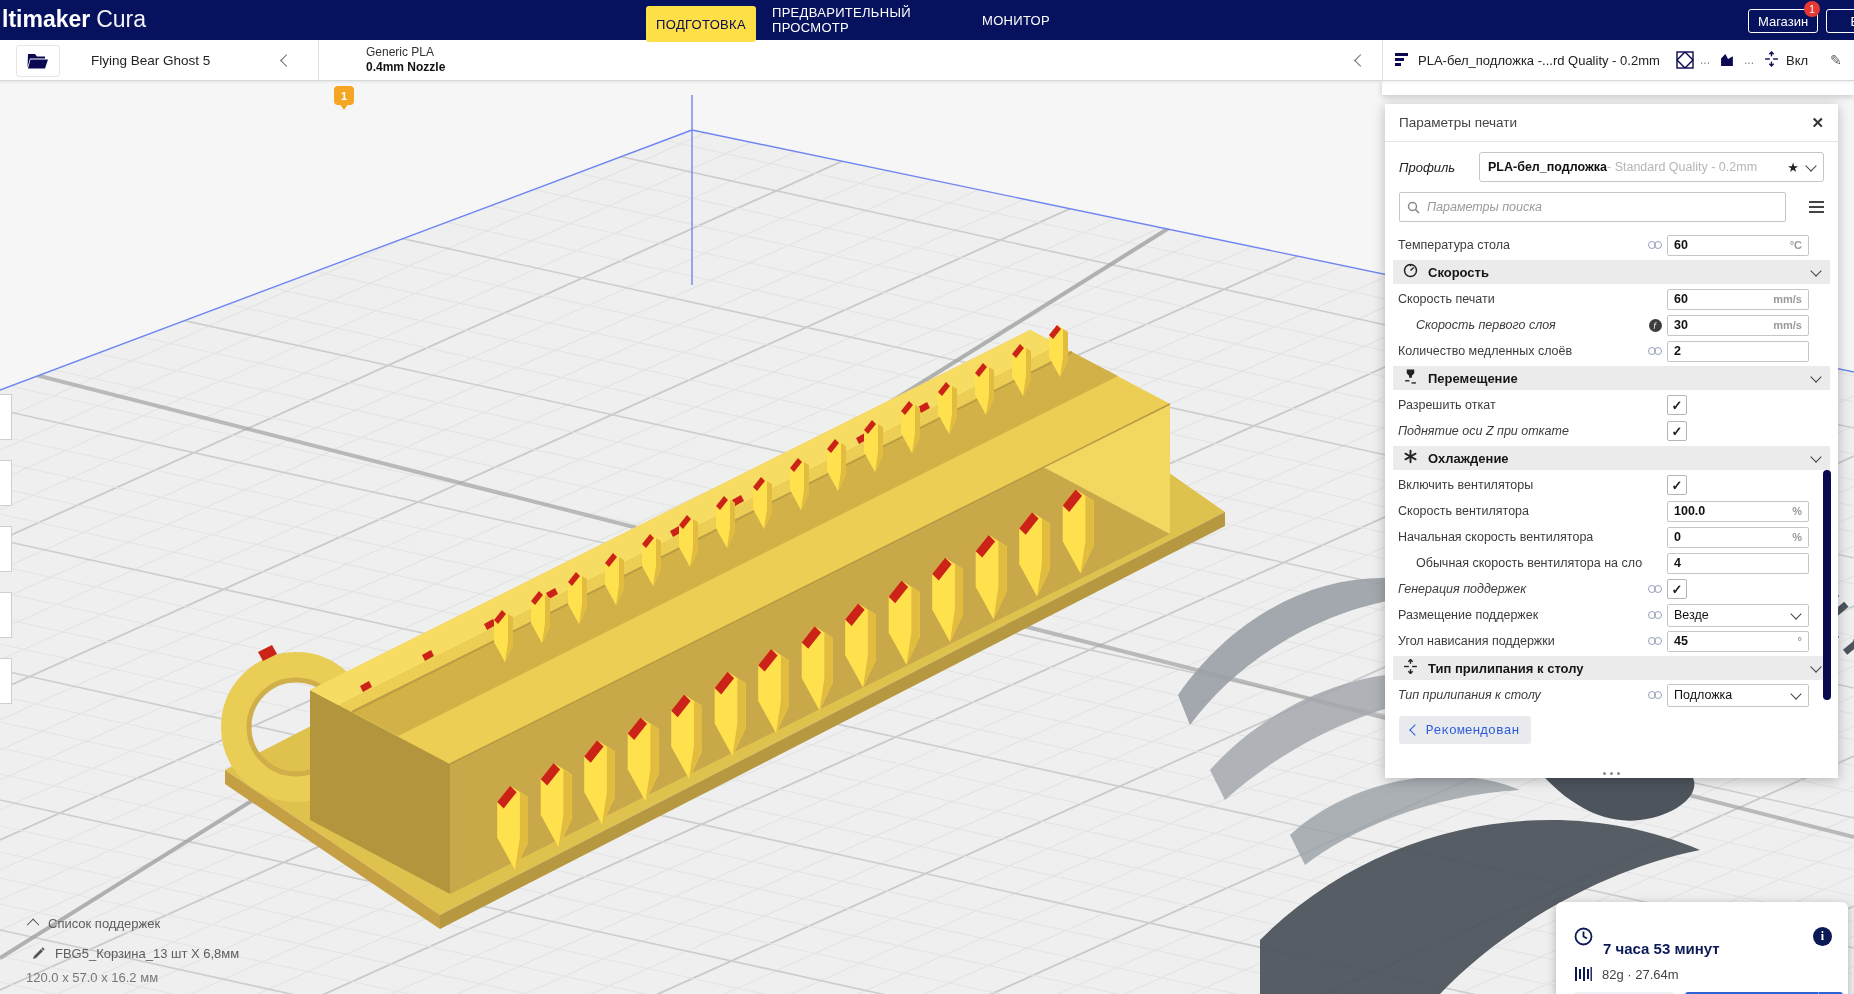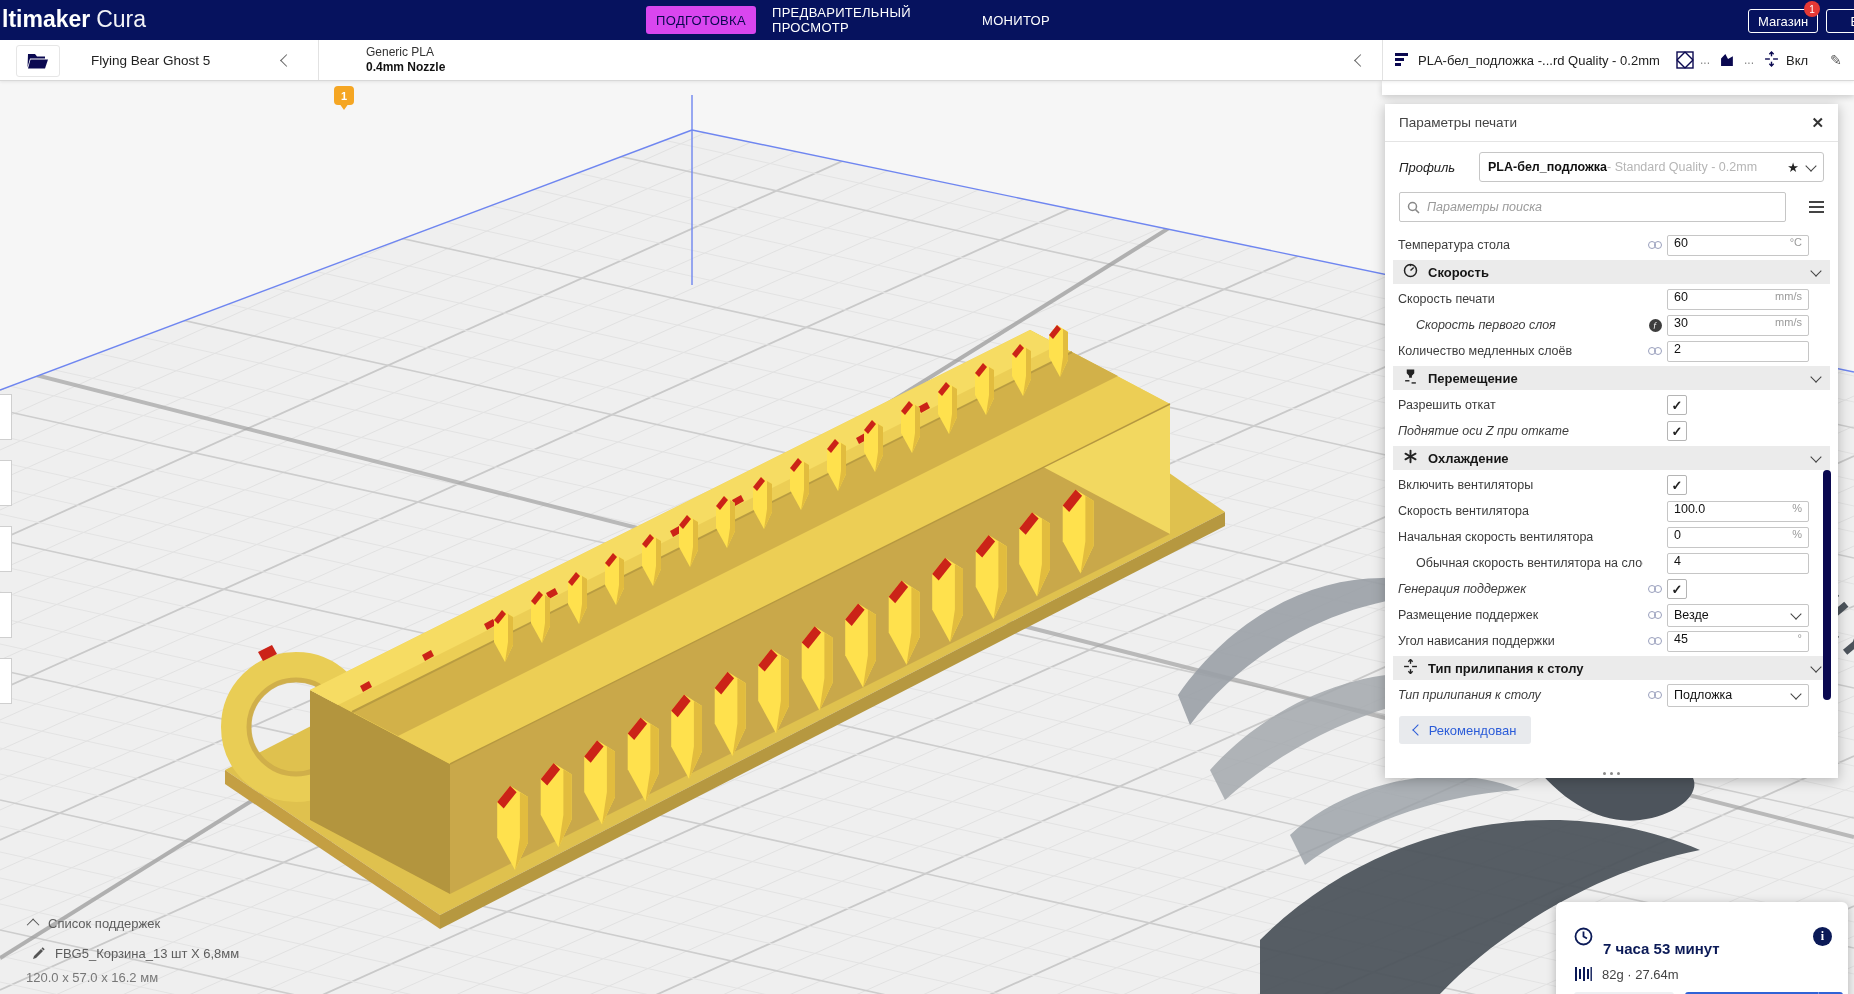--- a/index.html
+++ b/index.html
@@ -5,21 +5,21 @@
   html,body{margin:0;padding:0;background:#ddd;}
   #app{position:relative;width:1854px;height:994px;overflow:hidden;background:#f6f6f6;
        font-family:"Liberation Sans",sans-serif;-webkit-font-smoothing:antialiased;}
   
   .topbar{position:absolute;left:0;top:0;width:1854px;height:40px;background:#06125e;z-index:30;}
   .logo{position:absolute;left:2px;top:6px;font-size:23px;color:#fff;white-space:nowrap;}
   .logo b{font-weight:bold;}
   .logo span{font-weight:300;opacity:.95;margin-left:6px;}
   .tab{position:absolute;top:0;height:40px;display:flex;align-items:center;justify-content:center;
        color:#fff;font-size:13px;letter-spacing:.3px;cursor:default;}
-  .tab.active{top:6px;height:28px;background:#d946ef;color:#0a0850;border-radius:3px;}
+  .tab.active{top:6px;height:36px;background:#fde047;color:#0a0850;border-radius:3px;}
   .store-btn,.signin-btn{position:absolute;top:9px;height:22px;border:1px solid #fff;border-radius:3px;
        color:#fff;font-size:13px;display:flex;align-items:center;justify-content:center;padding:0 10px;}
   .badge{position:absolute;width:16px;height:16px;background:#e53935;border-radius:50%;color:#fff;
        font-size:10px;display:flex;align-items:center;justify-content:center;z-index:31;}
   
   .toolbar{position:absolute;left:0;top:40px;width:1854px;height:40px;background:#fff;z-index:20;
        border-bottom:1px solid #d8d8d8;box-shadow:0 1px 3px rgba(0,0,0,.08);}
   .tb-divider{position:absolute;top:0;width:1px;height:40px;background:#e2e2e2;}
   .folder-btn{position:absolute;left:16px;top:5px;width:42px;height:30px;background:#fff;border:1px solid #e6e6e6;
        border-radius:3px;display:flex;align-items:center;justify-content:center;}
@@ -56,34 +56,34 @@
   .search-box input::placeholder{font-style:italic;color:#9b9b9b;}
   .burger{margin-left:auto;display:flex;flex-direction:column;gap:3px;}
   .burger i{display:block;width:15px;height:2px;background:#444;}
   #rows{margin-top:2px;}
   .row{display:flex;align-items:center;height:26px;padding:0 13px;}
   .row .lbl{flex:1;font-size:12.5px;color:#3c3c3c;white-space:nowrap;overflow:hidden;}
   .row .lbl.ind{padding-left:18px;}
   .row .lbl.ita{font-style:italic;}
   .licol{width:24px;display:flex;align-items:center;justify-content:center;}
   .ctrl{width:158px;display:flex;align-items:center;}
-  .valbox{width:128px;height:19px;border:1px solid #c6c6c6;border-radius:2px;display:flex;padding:0 6px;font-size:12.5px;color:#111;background:#fff;}
+  .valbox{width:128px;height:19px;border:1px solid #c6c6c6;border-radius:2px;display:flex;align-items:center;padding:0 6px;font-size:12.5px;color:#111;background:#fff;font-weight:bold;}
   .valbox .unit{margin-left:auto;color:#9a9a9a;font-size:11px;}
   .ddsel{width:128px;height:21px;border:1px solid #c6c6c6;border-radius:2px;display:flex;align-items:center;padding:0 6px;font-size:12.5px;color:#111;background:#fff;}
   .ddsel .chevd{margin-left:auto;margin-right:2px;}
   .cbx{width:18px;height:18px;border:1px solid #b5b5b5;border-radius:2px;background:#fff;display:flex;align-items:center;justify-content:center;font-size:13px;color:#222;font-weight:bold;}
   .secrow{height:24px;margin:2px 8px;background:#ebebeb;display:flex;align-items:center;padding:0 10px;}
   .secrow .slbl{font-weight:bold;font-size:13px;color:#161616;margin-left:10px;flex:1;}
   .lnk{position:relative;width:15px;height:9px;display:inline-block;}
   .lnk::before,.lnk::after{content:"";position:absolute;width:6px;height:6px;border:1.5px solid #9aa0bd;border-radius:50%;top:0;}
   .lnk::before{left:0;} .lnk::after{left:6px;}
   .finfo{width:13px;height:13px;border-radius:50%;background:#3d3d3d;color:#fff;font-size:9px;font-style:italic;
        display:flex;align-items:center;justify-content:center;font-family:"Liberation Serif",serif;}
   .rec-btn{margin:8px 14px 0 14px;width:132px;height:28px;background:#e8eaed;border-radius:3px;border:none;
-       color:#2b5cd8;font-size:13px;display:flex;align-items:center;justify-content:center;gap:7px;font-family:Liberation Sans, sans-serif;}
+       color:#2b5cd8;font-size:13px;display:flex;align-items:center;justify-content:center;gap:7px;font-family:Liberation Mono, monospace;}
   .rec-chv{width:7px;height:7px;border-left:1.7px solid #2b5cd8;border-bottom:1.7px solid #2b5cd8;transform:rotate(45deg);}
   .panel-dots{position:absolute;left:0;right:0;bottom:3px;display:flex;justify-content:center;gap:4px;}
   .panel-dots i{width:3px;height:3px;border-radius:50%;background:#8a8a8a;}
   .pscroll{position:absolute;right:7px;top:366px;width:8px;height:230px;background:#0a0850;border-radius:4px;}
   
   #scene{position:absolute;left:0;top:0;z-index:1;}
   .side-tab{position:absolute;left:0;width:11px;height:44px;background:#fff;border:1px solid #cfcfcf;border-left:none;z-index:5;}
   .objlist{position:absolute;z-index:5;color:#5d5d5d;font-size:13px;display:flex;align-items:center;gap:9px;}
   .chv-up{width:8px;height:8px;border-left:1.8px solid #555;border-top:1.8px solid #555;transform:rotate(45deg) translateY(2px);}
   

